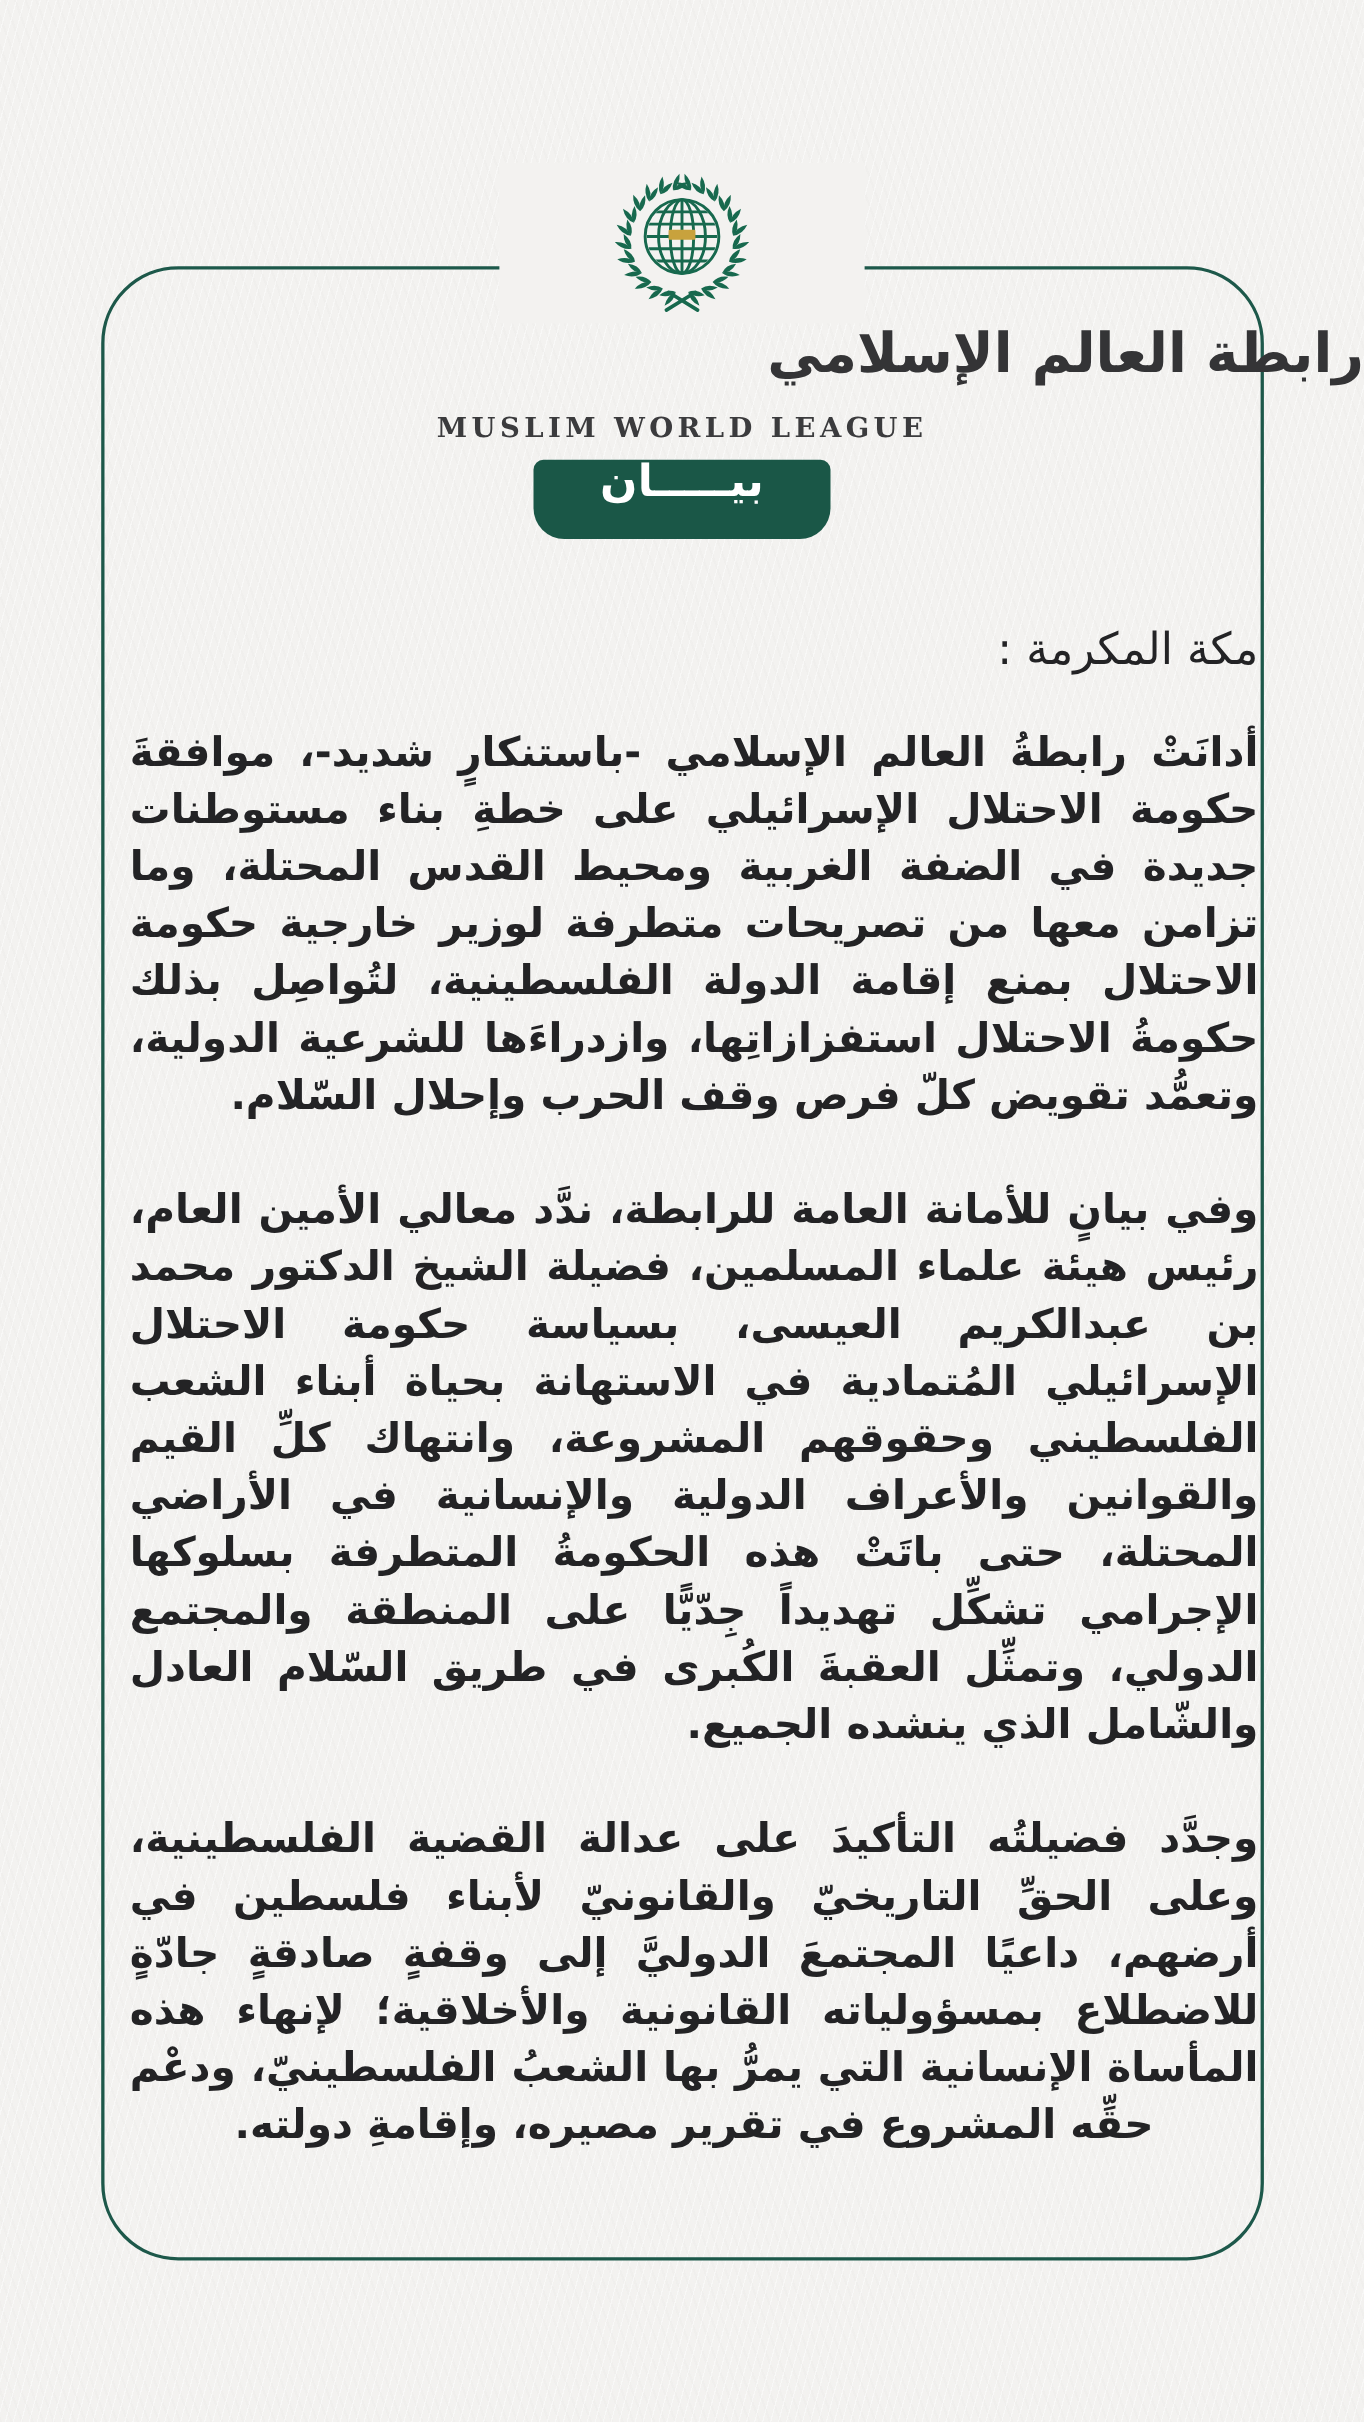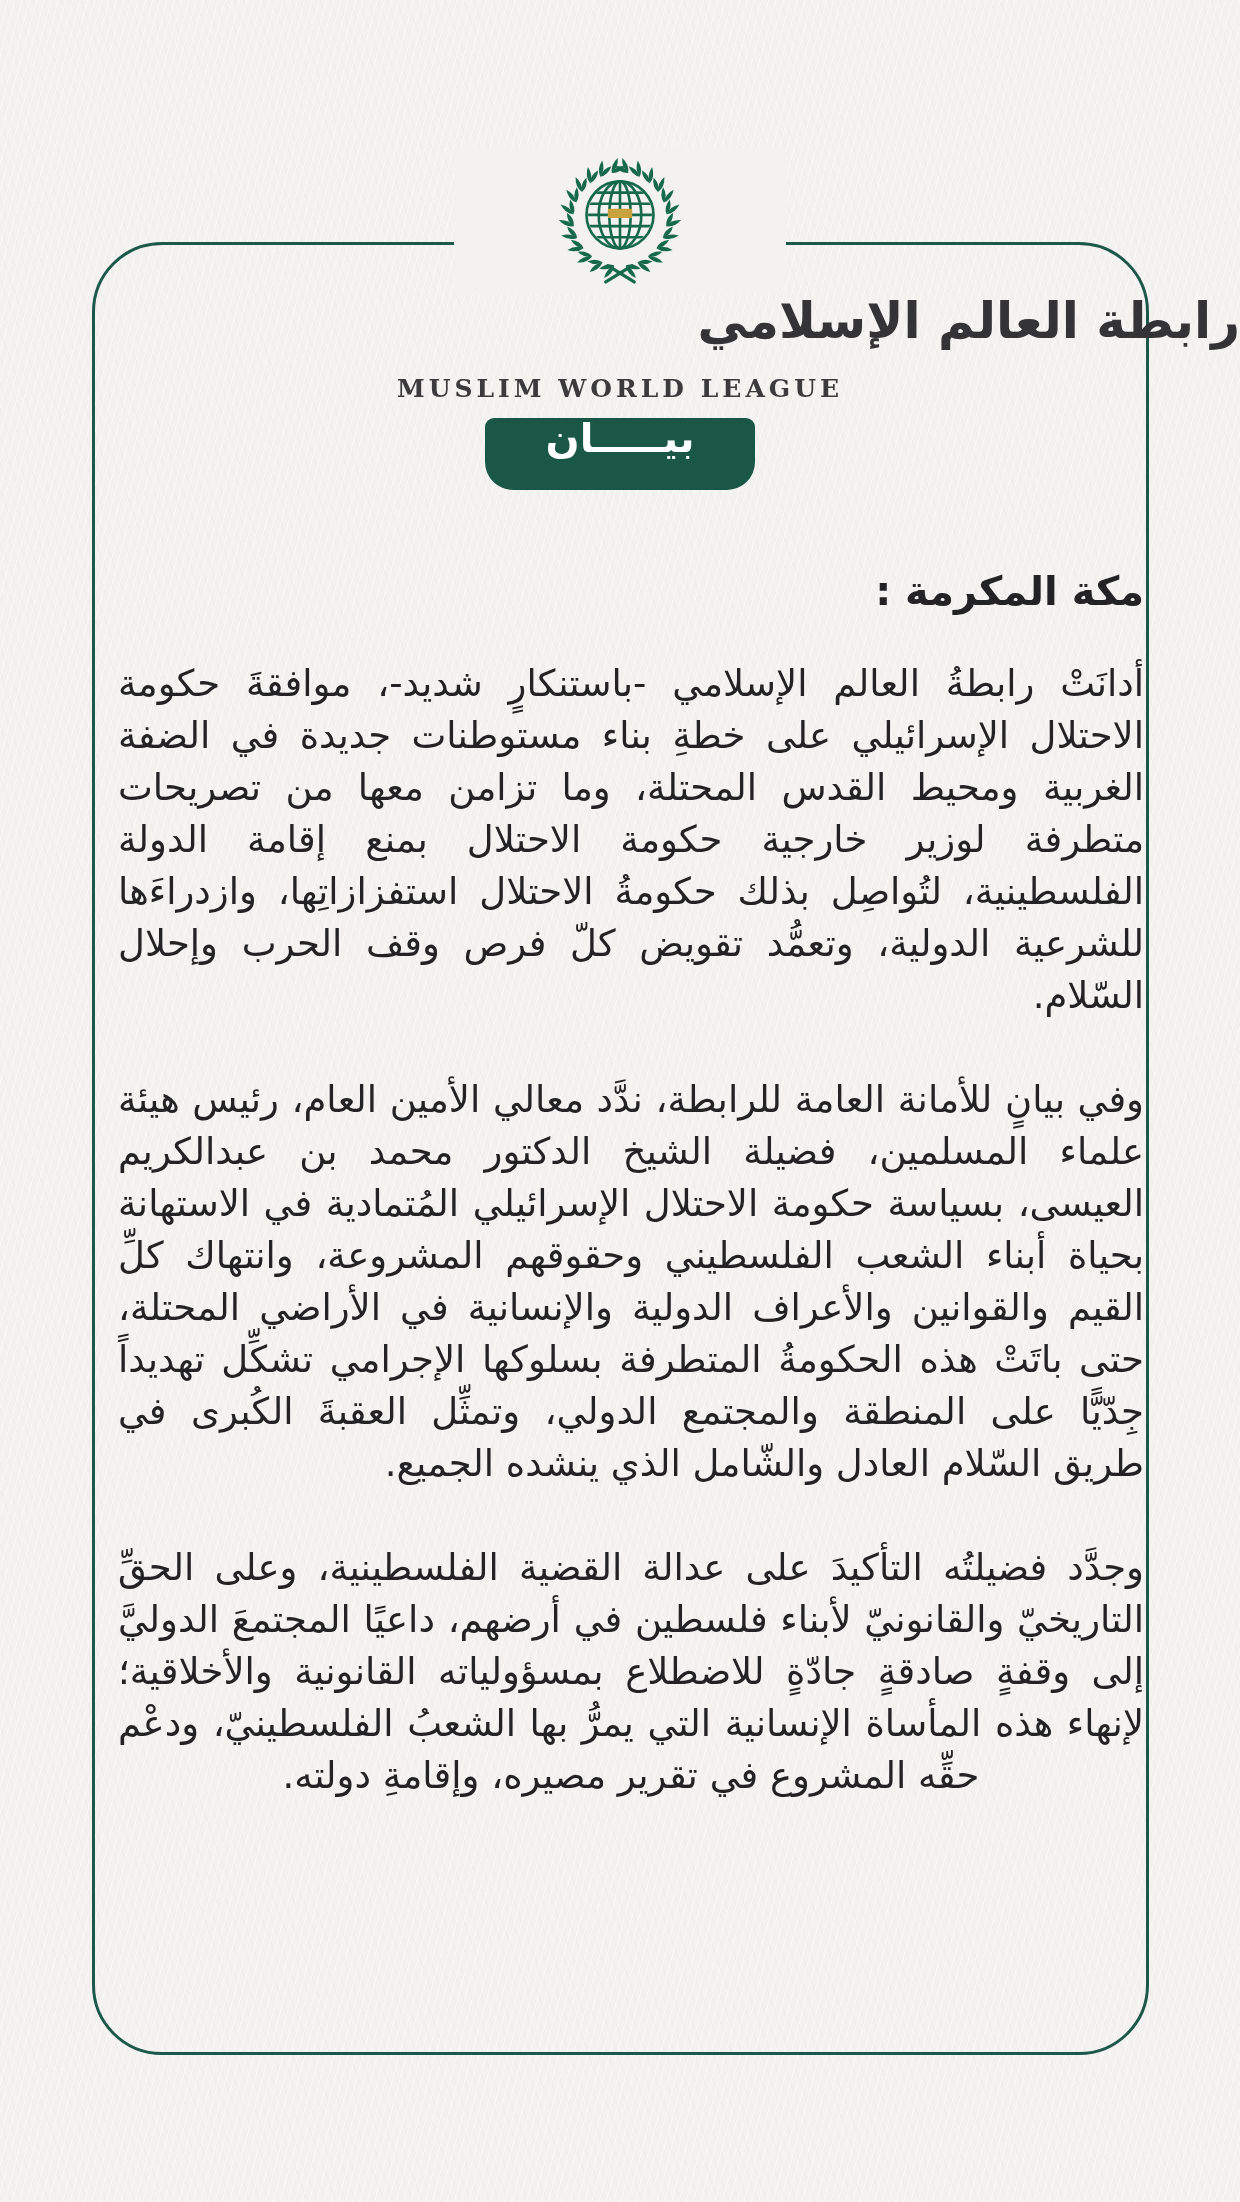--- a/index.html
+++ b/index.html
@@ -39,25 +39,25 @@
     border-radius:9px 9px 28px 28px;
     display:flex;align-items:flex-start;justify-content:center;
   }
   .banner span{direction:rtl;font-weight:bold;font-size:40px;line-height:1;padding-bottom:6px;}
   .content{
     position:absolute;left:118px;top:568px;width:1026px;z-index:3;
     direction:rtl;color:#232325;
   }
   .location{
     margin:0 0 44px 0;text-align:right;
-    font-size:40px;font-weight:bold;color:#232325;
+    font-size:40px;font-weight:normal;color:#232325;
   }
   .para{
     margin:0 0 52px 0;
-    font-size:37px;font-weight:normal;line-height:52px;
+    font-size:37px;font-weight:bold;line-height:52px;
     text-align:justify;text-align-last:right;
   }
   .para.centered-last{text-align-last:center;}
 </style>
 </head>
 <body>
 
 <div class="page">
 
   <div class="frame"></div>

